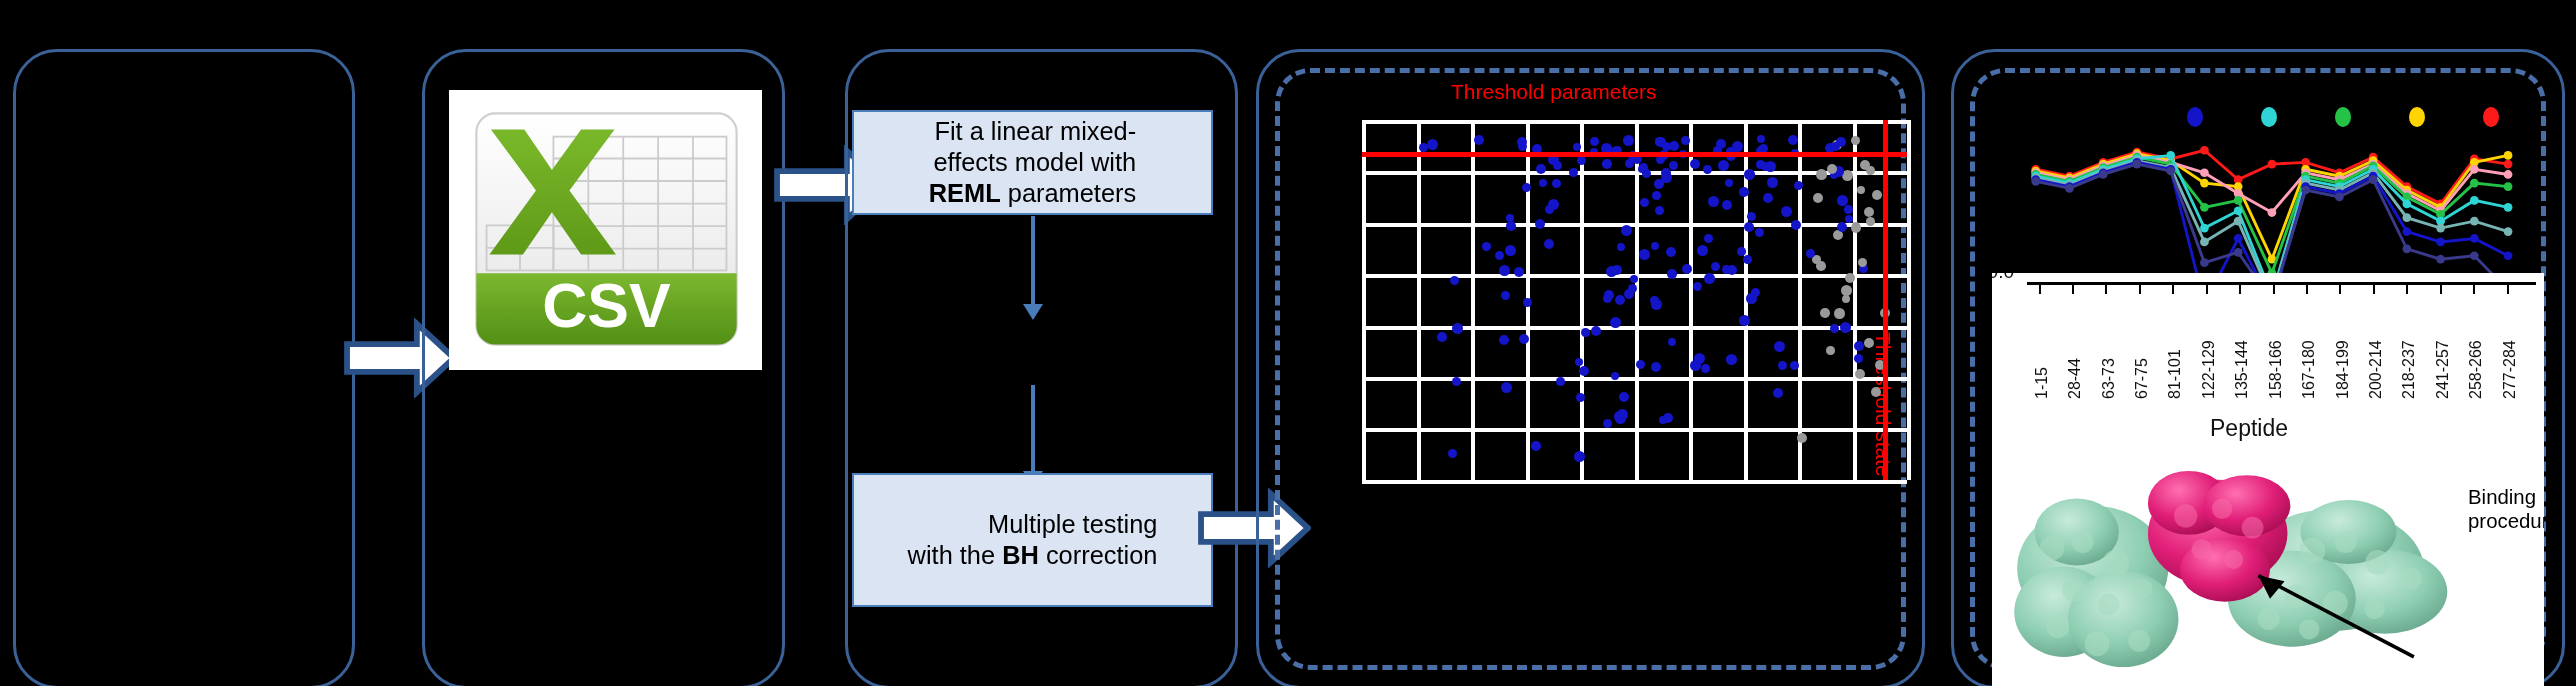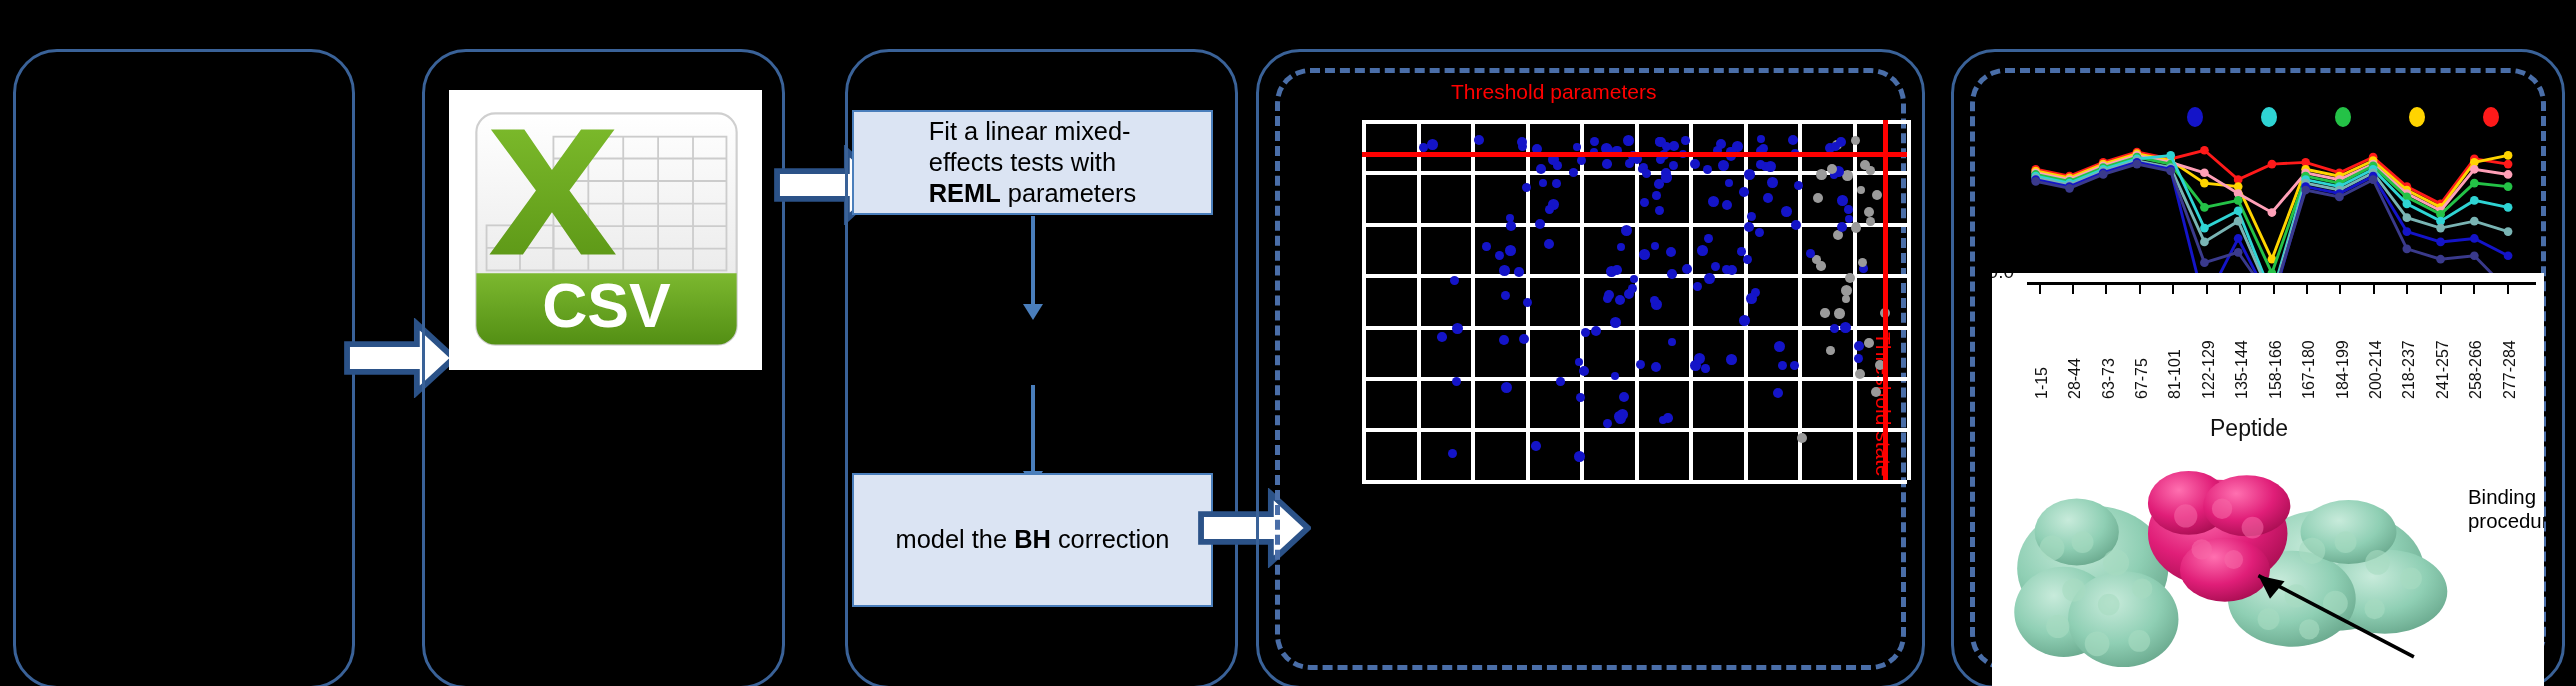--- a/index.html
+++ b/index.html
@@ -12,21 +12,21 @@
     content:"";position:absolute;left:16px;top:16px;right:16px;bottom:16px;
     border:5.1px dashed #4a6ea8;border-radius:35px;box-sizing:border-box;pointer-events:none;
   }
 
   
   .blockarrow{position:absolute;}
   .blockarrow svg{display:block;}
 
   
   .pbox{position:absolute;background:#dbe4f3;border:2.2px solid #4a7ebb;box-sizing:border-box;
-        display:flex;align-items:center;justify-content:center;text-align:left;
+        display:flex;align-items:center;justify-content:center;text-align:right;
         color:#000;font-size:25.4px;line-height:1.23;padding:4.4px 7.3px;}
   .pbox b{font-weight:bold;}
   .connector{position:absolute;background:#4a7ebb;width:3.6px;}
   .connector .head{position:absolute;left:50%;bottom:-14.5px;transform:translateX(-50%);
       width:0;height:0;border-left:10.2px solid transparent;border-right:10.2px solid transparent;border-top:16px solid #4a7ebb;}
 
   
   #scatterwrap{position:absolute;}
   .sc-title{position:absolute;color:#ff0000;font-size:21px;white-space:nowrap;}
   .sc-vtitle{position:absolute;color:#ff0000;font-size:21px;white-space:nowrap;
@@ -104,35 +104,36 @@
     <svg width="113" height="80" viewBox="0 0 155 110">
       <polygon points="4,36 100,36 100,8 151,55 100,102 100,74 4,74" fill="#ffffff" stroke="#2b5288" stroke-width="8"></polygon>
     </svg>
   </div>
 
   <div class="panel" style="left:845px;top:49px;width:393px;height:640px;"></div>
 
   <div class="pbox" style="left:852px;top:110px;width:361px;height:105px;">
     <div>
         <div><span>Fit a linear mixed-</span></div>
-        <div><span>effects tests with</span></div>
+        <div><span>effects model with</span></div>
         <div><b>REML</b><span> parameters</span></div>
       </div>
   </div>
   <div class="connector" style="left:1031px;top:216px;height:89px;">
       <span class="head"></span>
     </div>
 
   <div class="connector" style="left:1031px;top:385px;height:87px;">
       <span class="head"></span>
     </div>
 
   <div class="pbox" style="left:852px;top:473px;width:361px;height:134px;">
     <div>
-        <div><span>model the </span><b>BH</b><span> correction</span></div>
+        <div><span>Multiple testing</span></div>
+        <div><span>with the </span><b>BH</b><span> correction</span></div>
       </div>
   </div>
 
   <div class="blockarrow" style="left:1198px;top:488px;width:113px;height:80px;">
     <svg width="113" height="80" viewBox="0 0 155 110">
       <polygon points="4,36 100,36 100,8 151,55 100,102 100,74 4,74" fill="#ffffff" stroke="#2b5288" stroke-width="8"></polygon>
     </svg>
   </div>
 
   <div class="panel dashframe" style="left:1256px;top:49px;width:669px;height:640px;"></div>

